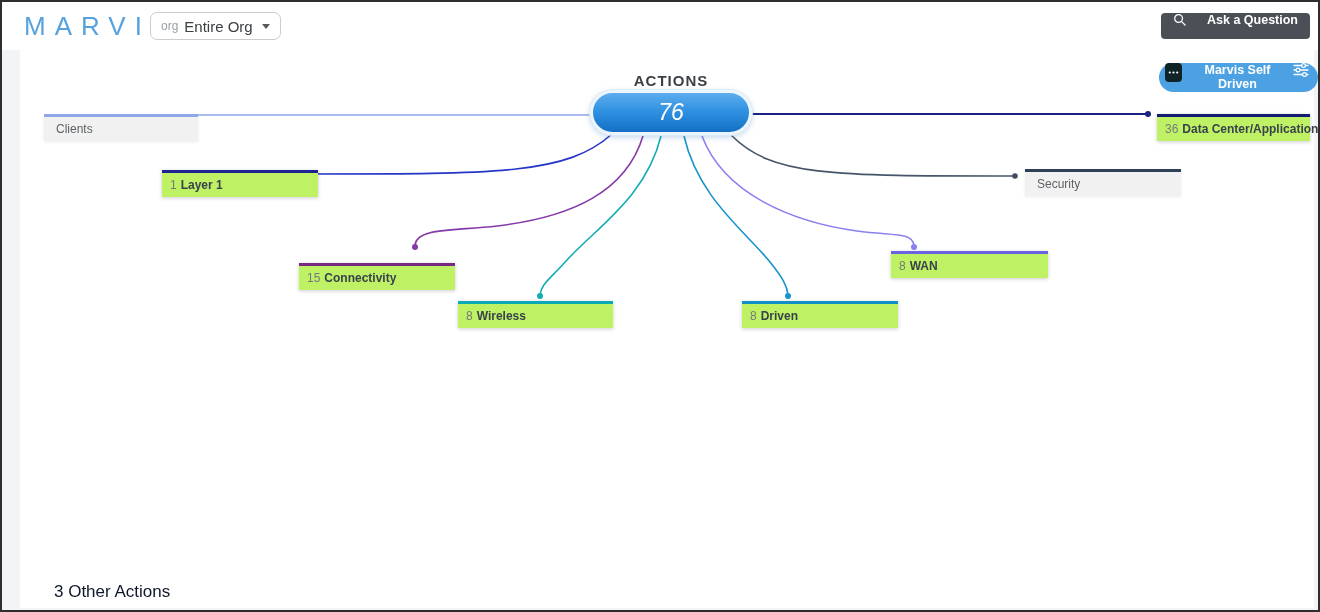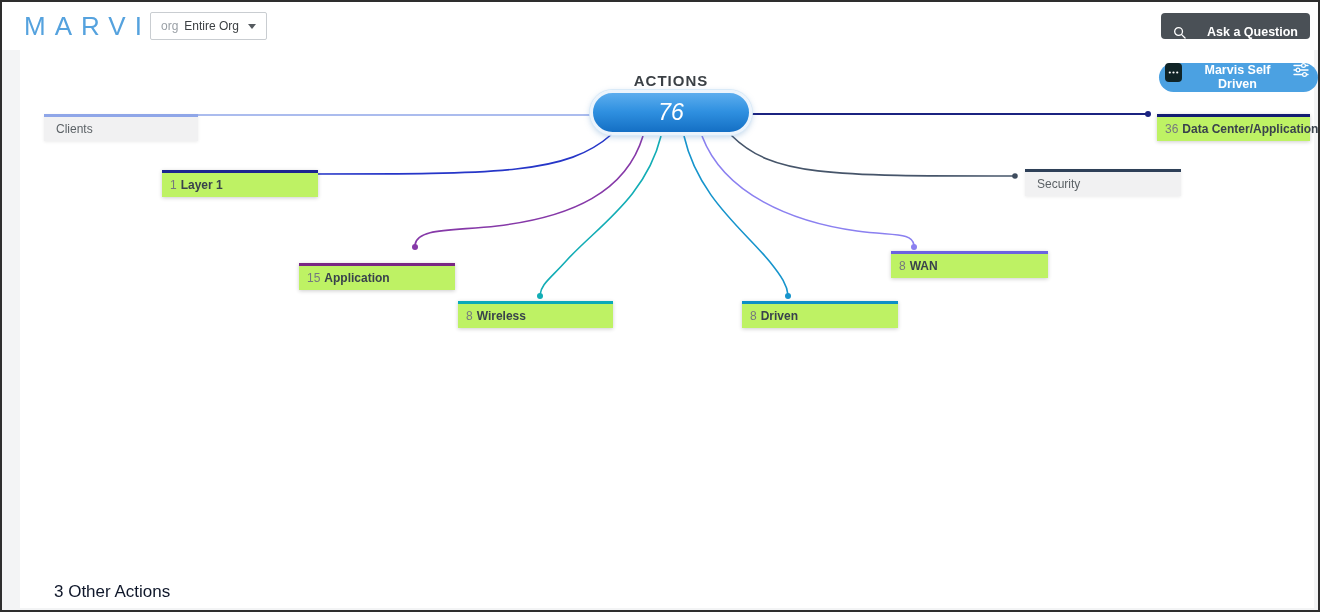--- a/index.html
+++ b/index.html
@@ -12,30 +12,30 @@
     overflow:hidden;
   }
   
   .top-bar { position:absolute; top:0; left:0; right:0; height:48px; background:#fff; z-index:5; }
   .logo {
     position:absolute; left:22px; top:9px;
     font-size:26px; letter-spacing:9px; color:#55a2de; font-weight:400;
   }
   .org-selector {
     position:absolute; left:148px; top:10px; height:28px;
-    background:#fff; border:1px solid #c9cdd1; border-radius:2px;
+    background:#fff; border:1px solid #c9cdd1; border-radius:7px;
     display:flex; align-items:center; gap:6px; padding:0 10px; cursor:pointer;
   }
   .org-prefix { color:#9aa0a6; font-size:12px; }
-  .org-value { color:#3c4043; font-size:12px; }
+  .org-value { color:#3c4043; font-size:15px; }
   .caret-down { width:0; height:0; border-left:4px solid transparent; border-right:4px solid transparent; border-top:5px solid #555a5f; margin-left:3px; }
   .ask-btn {
     position:absolute; right:8px; top:11px; height:26px;
     background:#4a5056; border:none; border-radius:4px; color:#fff;
-    font-size:12.5px; font-weight:bold; display:flex; align-items:flex-end; gap:21px;
+    font-size:12.5px; font-weight:bold; display:flex; align-items:flex-start; gap:21px;
     padding:0 12px; cursor:pointer; font-family:inherit;
   }
   
   .main-panel { position:absolute; left:18px; top:48px; right:4px; bottom:2px; background:#fff; z-index:0; }
   .actions-title {
     position:absolute; left:569px; top:62px; width:200px; text-align:center;
     font-size:15px; font-weight:bold; letter-spacing:1px; color:#3b4045; z-index:3;margin-top:8px;
   }
   .total-pill {
     position:absolute; left:588px; top:88px; width:162px; height:45px;
@@ -154,21 +154,21 @@
 <div class="cat-box box-clients disabled">
   <span class="count"></span>
   <span class="label">Clients</span>
 </div>
 <div class="cat-box box-layer1">
   <span class="count">1</span>
   <span class="label">Layer 1</span>
 </div>
 <div class="cat-box box-connectivity">
   <span class="count">15</span>
-  <span class="label">Application</span>
+  <span class="label">Connectivity</span>
 </div>
 <div class="cat-box box-wireless">
   <span class="count">8</span>
   <span class="label">Wireless</span>
 </div>
 <div class="cat-box box-wired">
   <span class="count">8</span>
   <span class="label">Driven</span>
 </div>
 <div class="cat-box box-wan">

